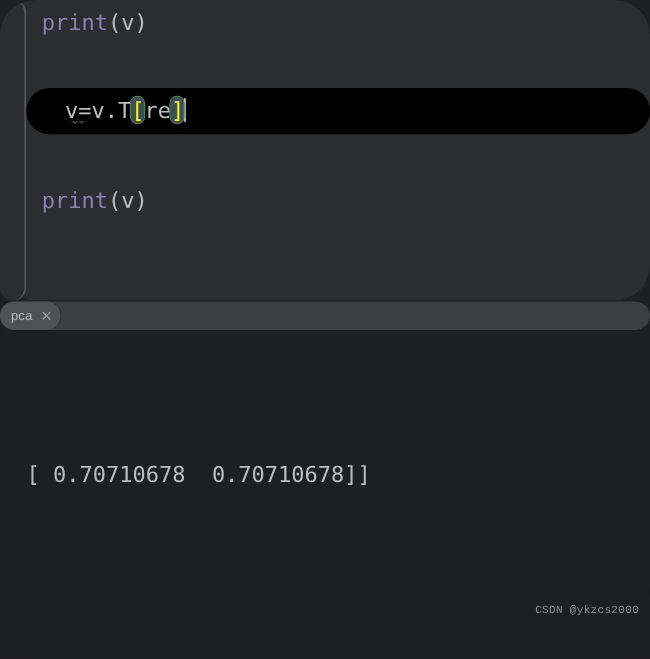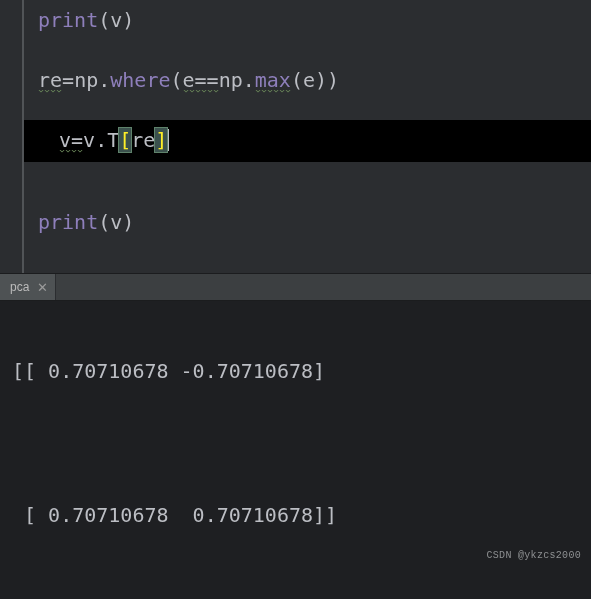--- a/index.html
+++ b/index.html
@@ -1,15 +1,15 @@
 <!DOCTYPE html>
 <html><head>
 <meta charset="utf-8">
 <style>
-  * { margin: 0; padding: 0; box-sizing: border-box; }
+  * { margin: 0; padding: 0; box-sizing: border-box; border-radius: 32px; }
   html, body {
     width: 591px;
     height: 599px;
     overflow: hidden;
     background: #1e1f22;
     font-family: "Consolas", "Monaco", monospace;
   }
   .editor-pane {
     background: #2b2d30;
     height: 273px;
@@ -127,21 +127,20 @@
 <body>
 
 <div class="editor-pane">
   <div class="gutter"></div>
   <div class="code-area">
 
     <div class="code-line"><span class="fn">print</span><span class="paren">(</span><span class="var">v</span><span class="paren">)</span></div>
 
     <div class="blank"></div>
 
-    <div class="code-line"><span class="var"><span class="squiggle">re</span>=np.</span><span class="fn">where</span><span class="paren">(</span><span class="var"><span class="squiggle">e==</span>np.</span><span class="fn"><span class="squiggle">max</span></span><span class="paren">(</span><span class="var">e</span><span class="paren">)</span><span class="paren">)</span></div>
 
     <div class="blank"></div>
 
     <div class="code-line current"><span class="var"><span class="squiggle">v=</span>v.T</span><span class="bracket-hl">[</span><span class="var">re</span><span class="bracket-hl">]</span><span class="caret"></span></div>
 
     <div class="blank"></div>
 
 
     <div class="blank"></div>
 
@@ -151,21 +150,20 @@
 </div>
 
 <div class="terminal-pane">
   <div class="tab-bar">
     <div class="tab">
       <span>pca</span>
       <span class="tab-close">✕</span>
     </div>
   </div>
   <div class="terminal-body">
-    <div class="term-line">[[ 0.70710678 -0.70710678]</div>
     <div class="term-line"></div>
     <div class="term-line"> [ 0.70710678  0.70710678]]</div>
     
     
     
     
   </div>
   <div class="watermark">CSDN @ykzcs2000</div>
 </div>
 

